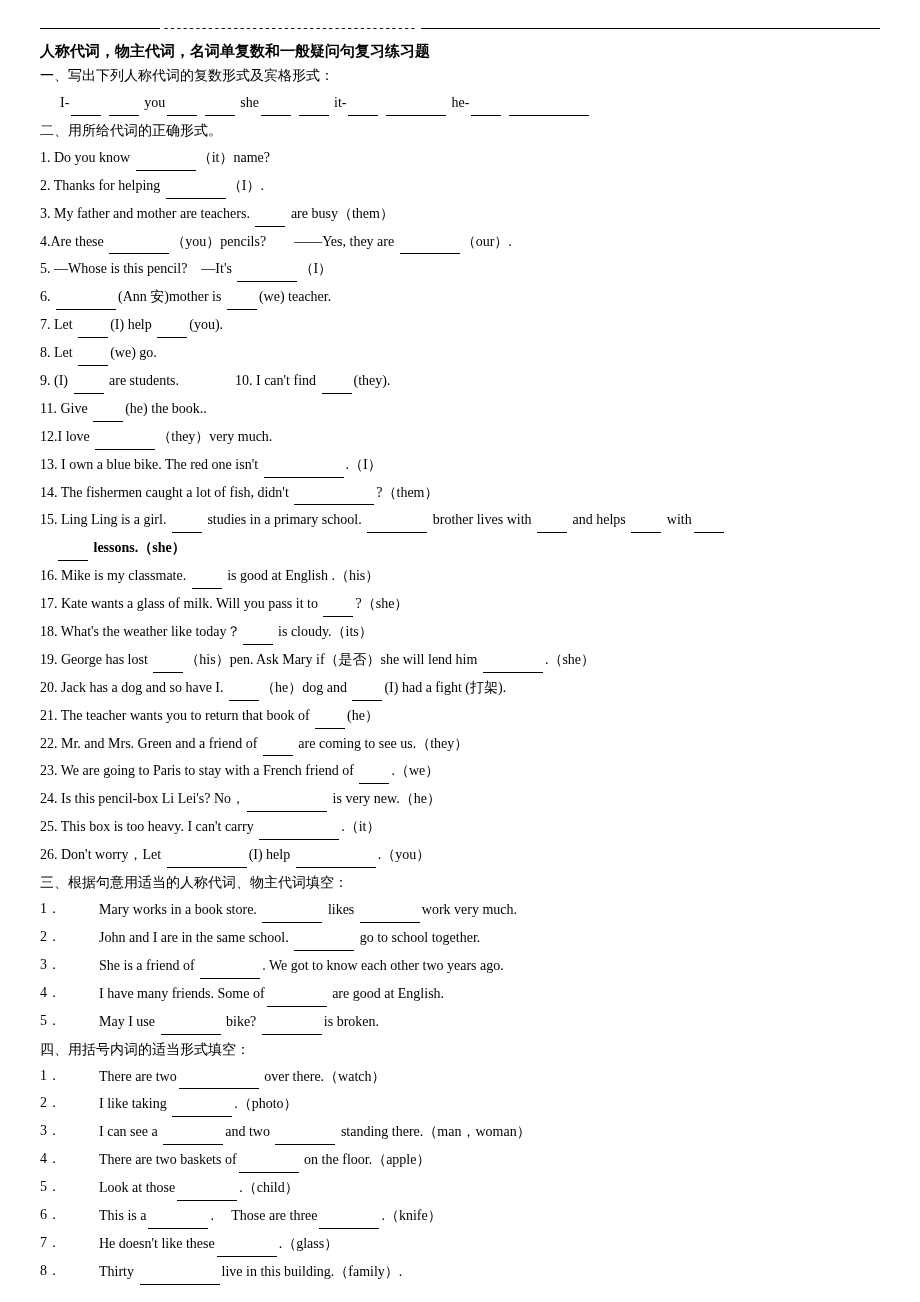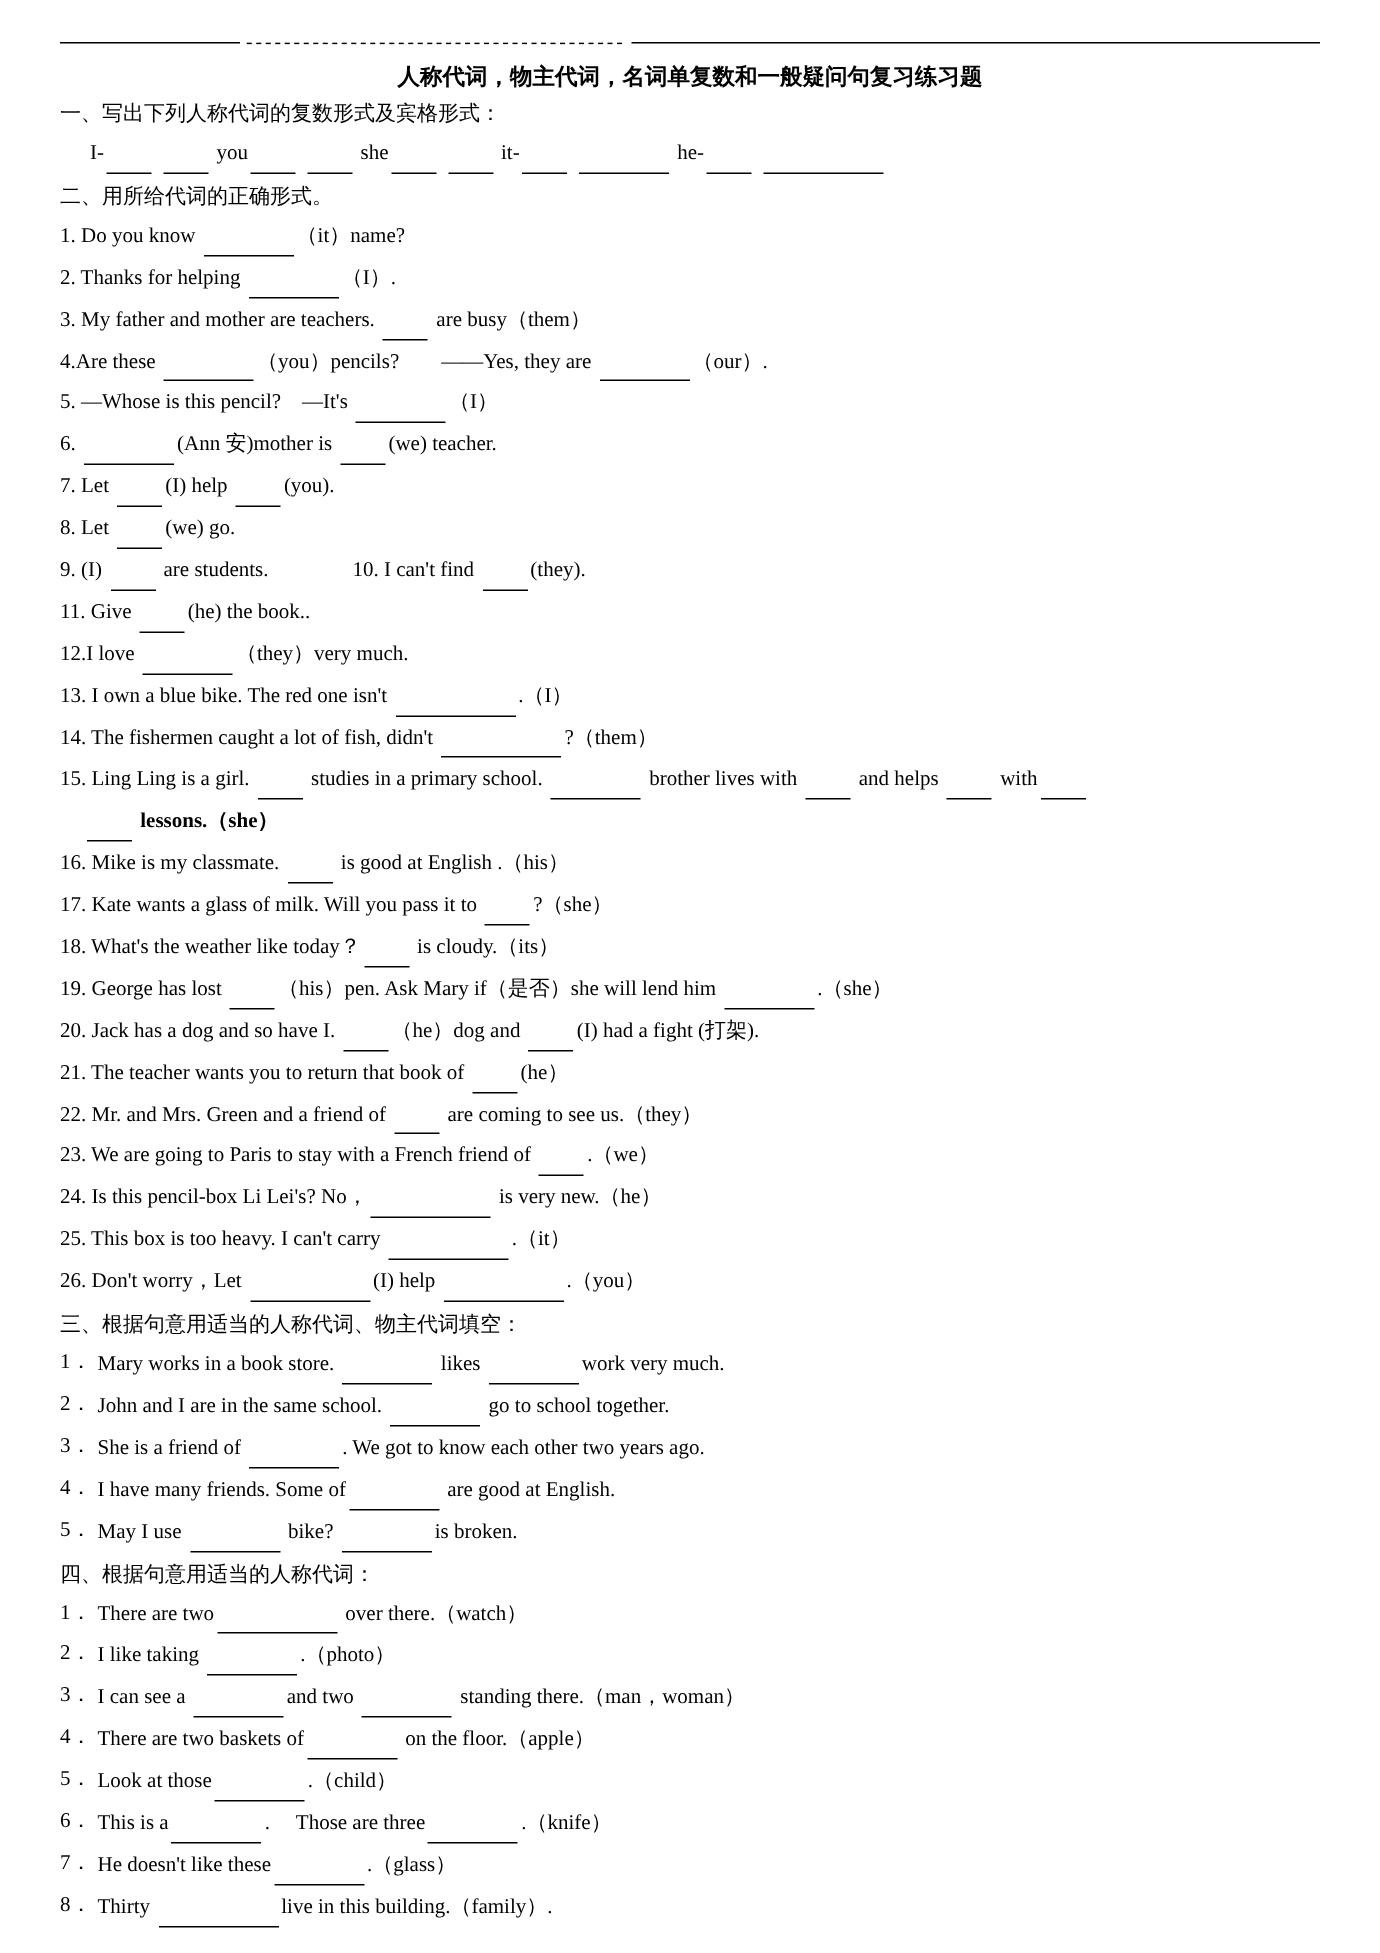--- a/index.html
+++ b/index.html
@@ -29,21 +29,20 @@
     .dashed-center {
       letter-spacing: 2px;
       font-size: 13px;
     }
     .dashed-right {
       flex: 1;
       border-top: 1px solid #000;
       margin-left: 4px;
     }
     .title {
-      text-align: center;
       font-size: 15px;
       font-weight: bold;
       margin-bottom: 6px;
     }
     .section-header {
       font-size: 14px;
       font-weight: normal;
       margin: 6px 0 4px 0;
     }
     .line {
@@ -71,20 +70,21 @@
       display: flex;
       line-height: 1.85;
       margin: 1px 0;
     }
     .num {
       min-width: 20px;
       margin-right: 4px;
     }
     .content {
       flex: 1;
+      margin-left: 34px;
     }
   </style>
 </head>
 <body>
 
 <div class="top-line">
   <div class="dashed-left"></div>
   <span class="dashed-center">----------------------------------------</span>
   <div class="dashed-right"></div>
 </div>
@@ -203,21 +203,21 @@
 </div>
 <div class="line numbered-item">
   <span class="num">4．</span>
   <span class="content">I have many friends. Some of<span class="blank blank-medium">&nbsp;&nbsp;&nbsp;&nbsp;&nbsp;&nbsp;&nbsp;</span> are good at English.</span>
 </div>
 <div class="line numbered-item">
   <span class="num">5．</span>
   <span class="content">May I use <span class="blank blank-medium">&nbsp;&nbsp;&nbsp;&nbsp;&nbsp;</span> bike? <span class="blank blank-medium">&nbsp;&nbsp;&nbsp;&nbsp;&nbsp;&nbsp;</span>is broken.</span>
 </div>
 
-<div class="section-header">四、根据句意用适当的人称代词：</div>
+<div class="section-header">四、用括号内词的适当形式填空：</div>
 
 <div class="line numbered-item">
   <span class="num">1．</span>
   <span class="content">There are two<span class="blank blank-long">&nbsp;&nbsp;&nbsp;&nbsp;&nbsp;&nbsp;&nbsp;&nbsp;</span> over there.（watch）</span>
 </div>
 <div class="line numbered-item">
   <span class="num">2．</span>
   <span class="content">I like taking <span class="blank blank-medium">&nbsp;&nbsp;&nbsp;&nbsp;&nbsp;&nbsp;&nbsp;&nbsp;</span>.（photo）</span>
 </div>
 <div class="line numbered-item">

